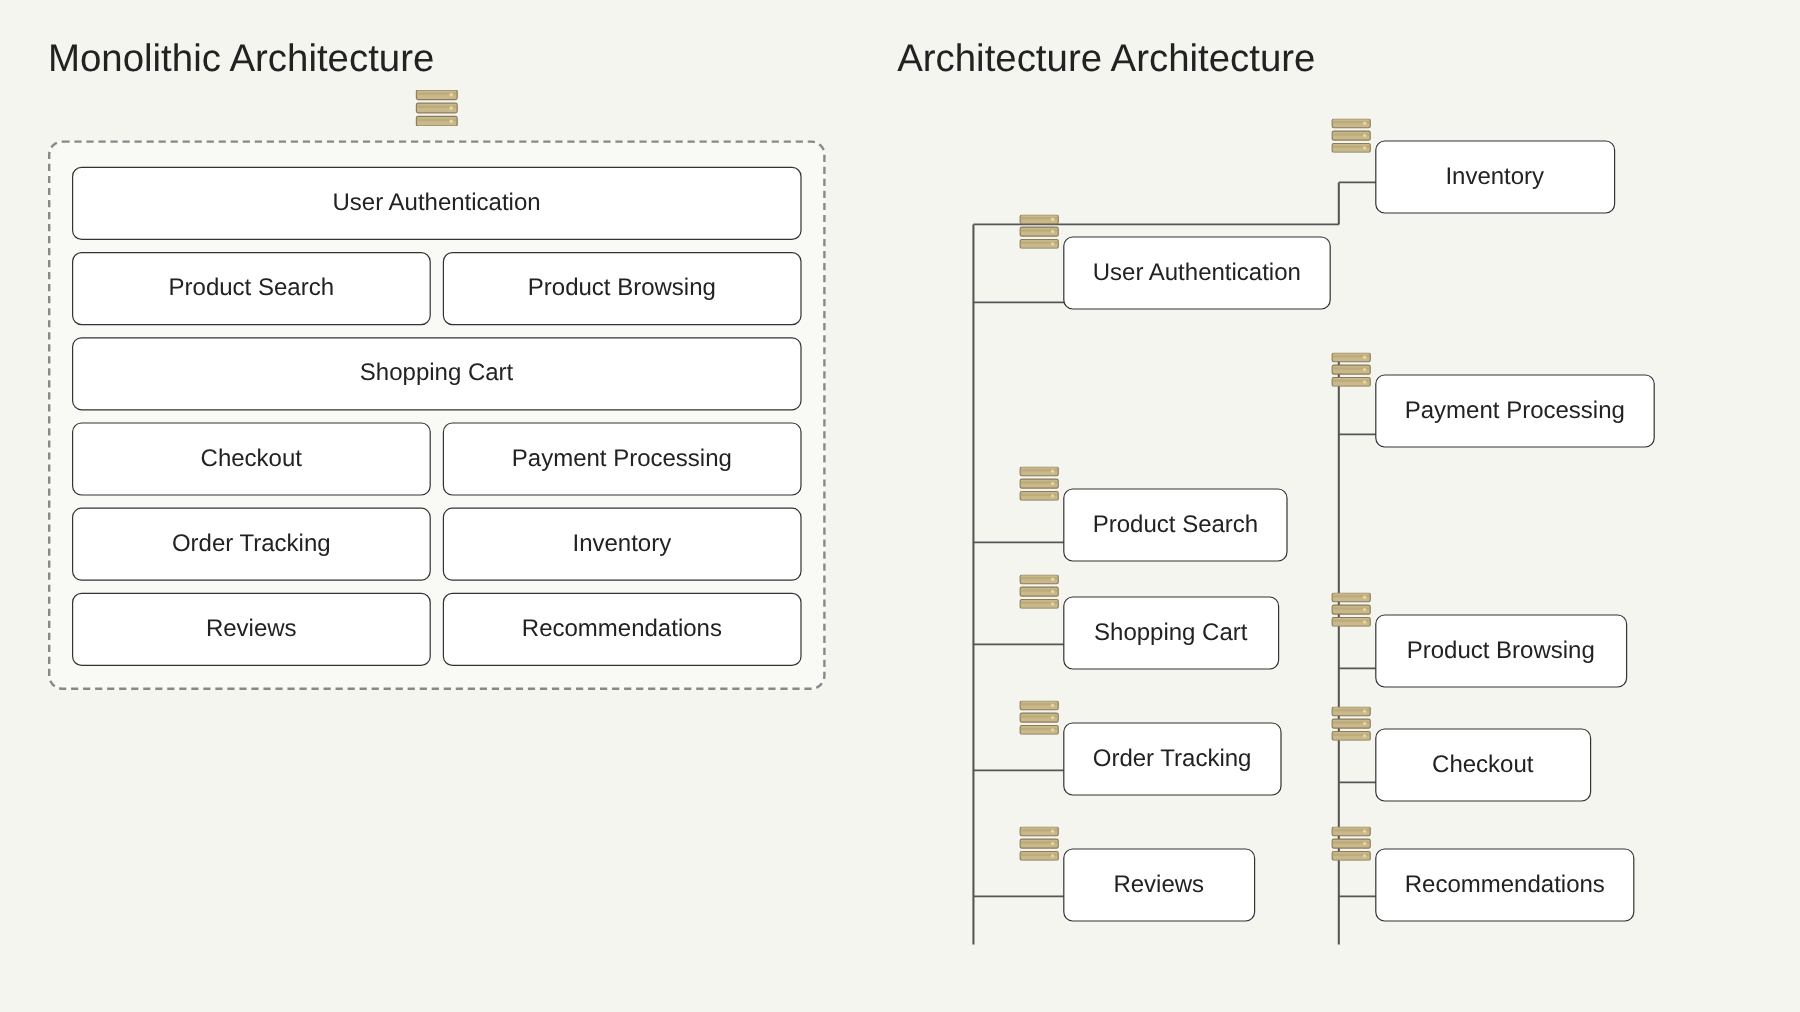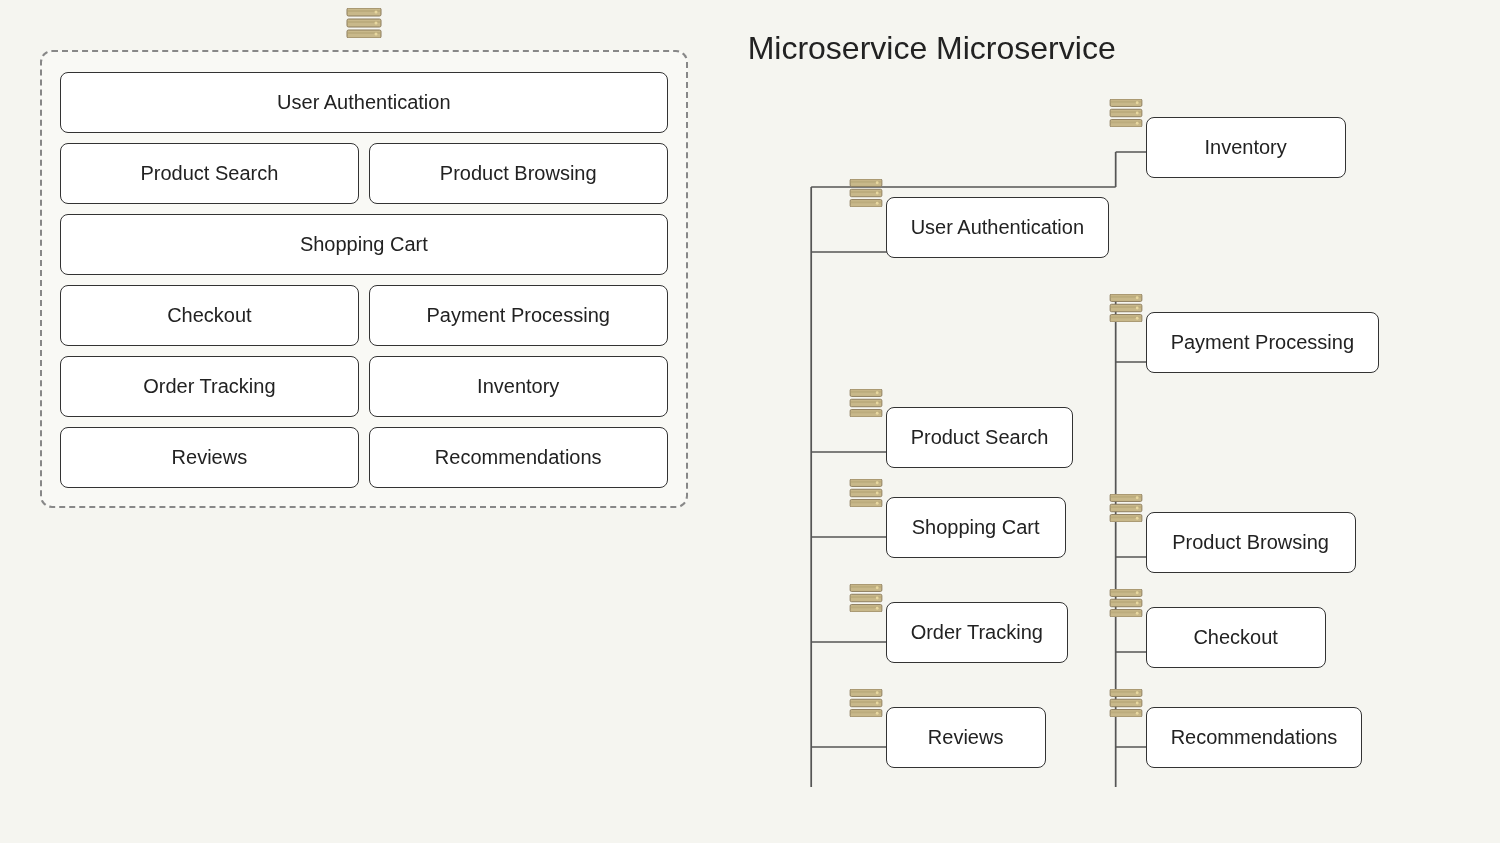--- a/index.html
+++ b/index.html
@@ -134,20 +134,21 @@
       height: 100%;
       pointer-events: none;
     }
   </style>
 </head>
 <body>
 
 <div class="diagram-container">
 
   <div class="section">
+    <h1 class="section-title">Monolithic Architecture</h1>
     <div class="mono-wrapper">
       
       <div class="mono-server-icon">
         <svg class="server-icon-svg" viewBox="0 0 38 30" xmlns="http://www.w3.org/2000/svg">
           <rect x="2" y="0" width="34" height="8" rx="1.5" fill="#c8b88a" stroke="#8a7a5a" stroke-width="1"></rect>
           <rect x="2" y="2" width="34" height="2" fill="#b0a070" opacity="0.5"></rect>
           <rect x="2" y="11" width="34" height="8" rx="1.5" fill="#c8b88a" stroke="#8a7a5a" stroke-width="1"></rect>
           <rect x="2" y="13" width="34" height="2" fill="#b0a070" opacity="0.5"></rect>
           <rect x="2" y="22" width="34" height="8" rx="1.5" fill="#c8b88a" stroke="#8a7a5a" stroke-width="1"></rect>
           <rect x="2" y="24" width="34" height="2" fill="#b0a070" opacity="0.5"></rect>
@@ -179,21 +180,21 @@
 
         <div class="service-row">
           <div class="service-box">Reviews</div>
           <div class="service-box">Recommendations</div>
         </div>
       </div>
     </div>
   </div>
 
   <div class="micro-section">
-    <h1 class="section-title">Microservice Microservice</h1>
+    <h1 class="section-title">Architecture Architecture</h1>
     <div class="micro-layout">
 
       <svg class="ms-lines" viewBox="0 0 620 750" preserveAspectRatio="none">
 
         <line x1="55" y1="90" x2="55" y2="690" stroke="#555" stroke-width="1.5"></line>
 
         <line x1="320" y1="200" x2="320" y2="690" stroke="#555" stroke-width="1.5" stroke-dasharray="0"></line>
 
         <line x1="320" y1="55" x2="380" y2="55" stroke="#555" stroke-width="1.5"></line>
 

